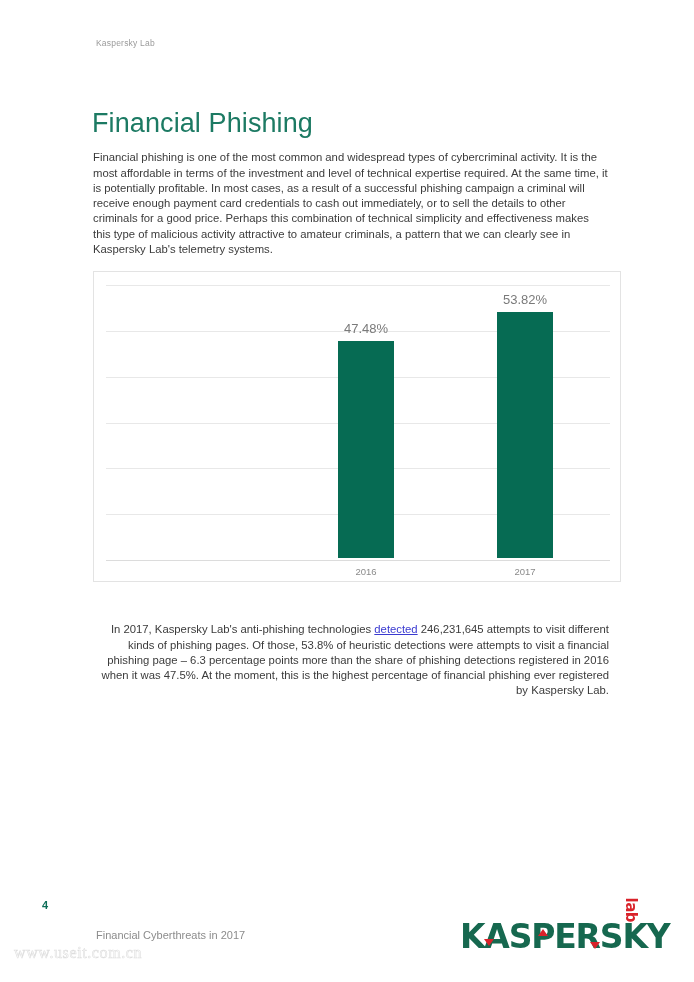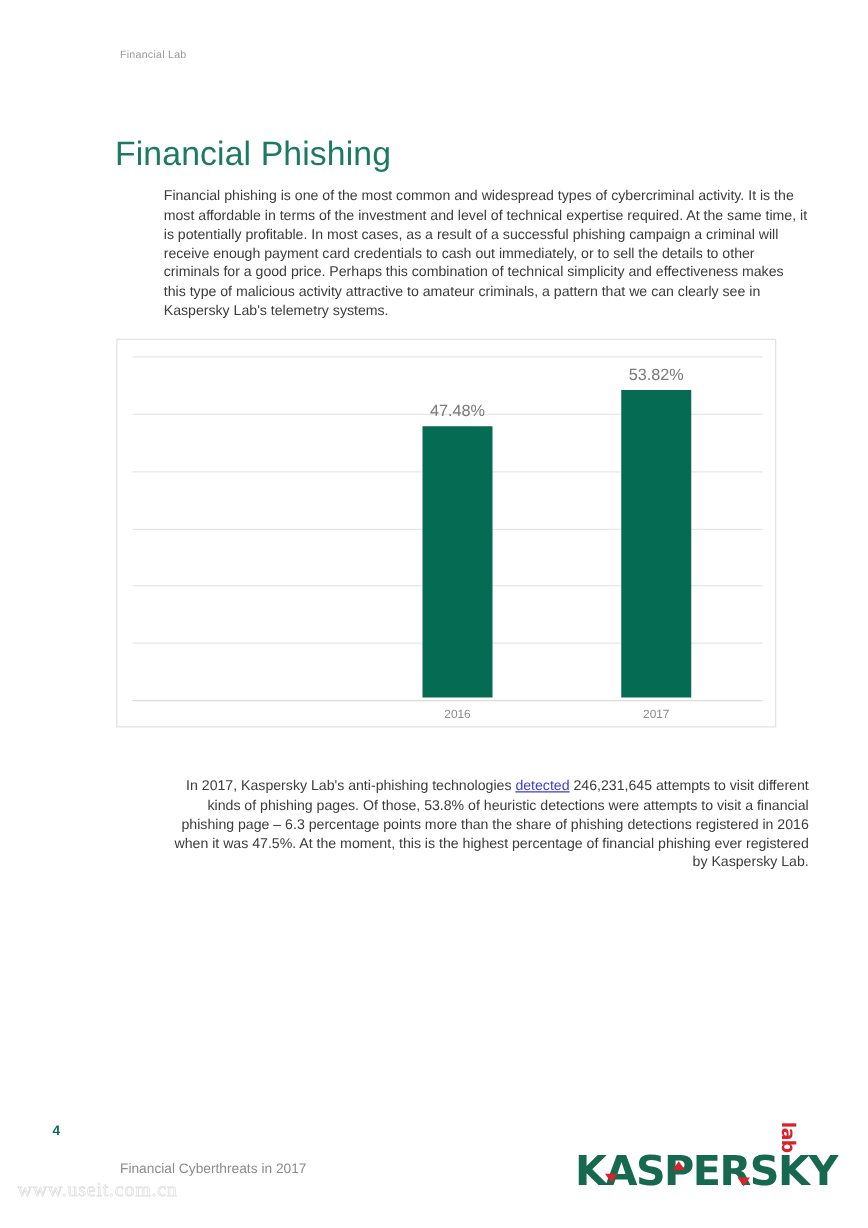--- a/index.html
+++ b/index.html
@@ -40,21 +40,20 @@
 
   
   .body-text {
     position: absolute;
     left: 93px;
     width: 516px;
     font-size: 11.3px;
     line-height: 15.3px;
     color: #3b3b3b;
     text-align: left;
-    margin-left: 38px;
   }
   #intro-paragraph { top: 139px; }
   #conclusion-paragraph { top: 611px; text-align: right; }
 
   .inline-link {
     color: #3a3ad0;
     text-decoration: underline;
   }
 
   
@@ -203,21 +202,21 @@
     border-right: 5px solid transparent;
     border-top: 7px solid #d9222a;
   }
   .tri-a { left: 24px; top: 21px; }
   .tri-b { left: 78px; top: 11px; transform: rotate(180deg); }
   .tri-c { left: 130px; top: 24px; }
 </style>
 </head>
 <body>
 
-<div class="running-header">Financial Lab</div>
+<div class="running-header">Kaspersky Lab</div>
 
 <h1 class="page-title">Financial Phishing</h1>
 
 <p class="body-text" id="intro-paragraph">Financial phishing is one of the most common and widespread types of cybercriminal activity. It is the most affordable in terms of the investment and level of technical expertise required. At the same time, it is potentially profitable. In most cases, as a result of a successful phishing campaign a criminal will receive enough payment card credentials to cash out immediately, or to sell the details to other criminals for a good price. Perhaps this combination of technical simplicity and effectiveness makes this type of malicious activity attractive to amateur criminals, a pattern that we can clearly see in Kaspersky Lab's telemetry systems.</p>
 
 <div class="figure">
   <div class="chart-frame">
     <div class="plot-area">
       <div class="gridline" style="top:13px;"></div>
       <div class="gridline" style="top:59px;"></div>

